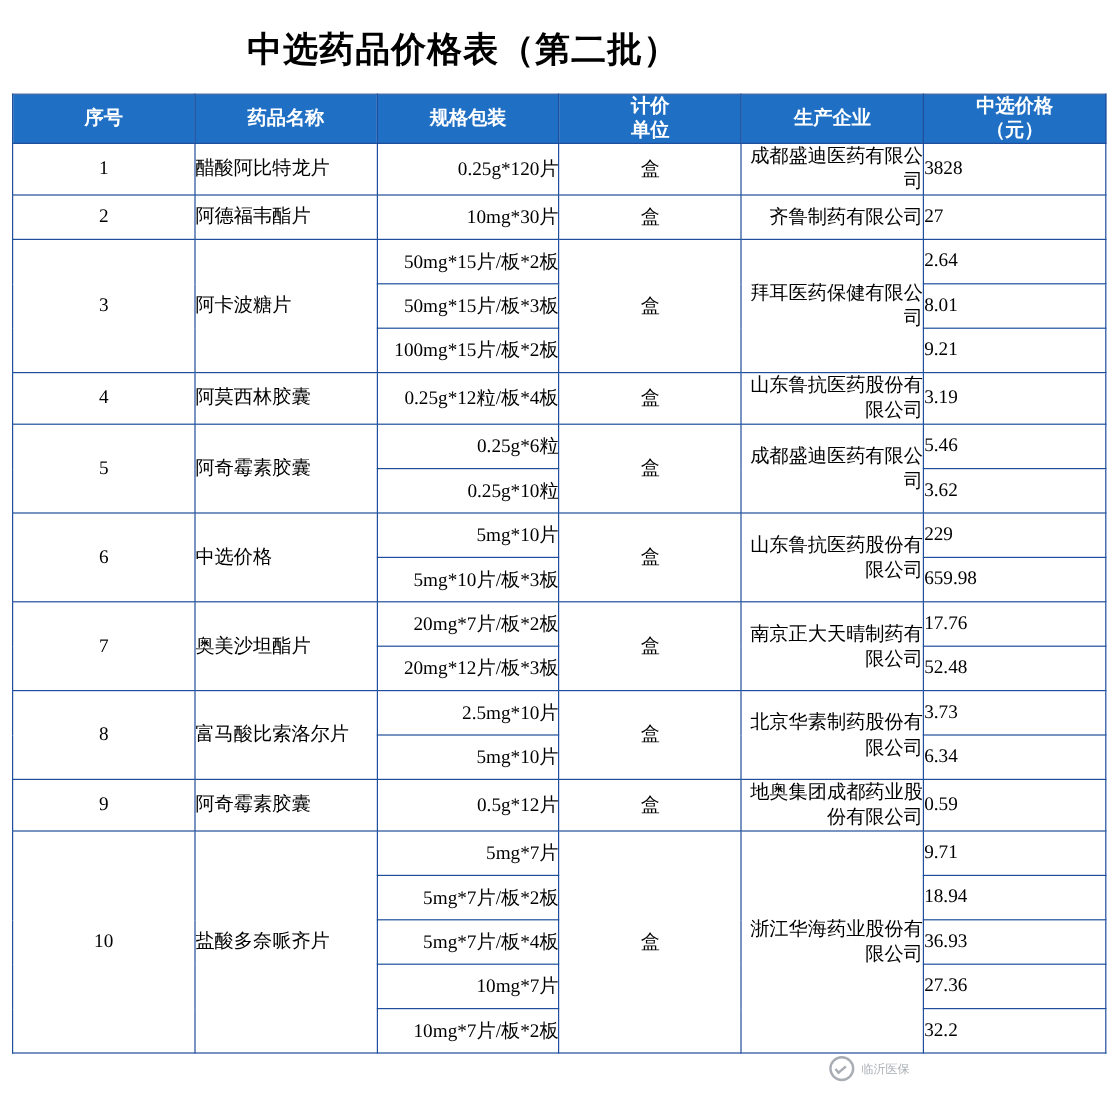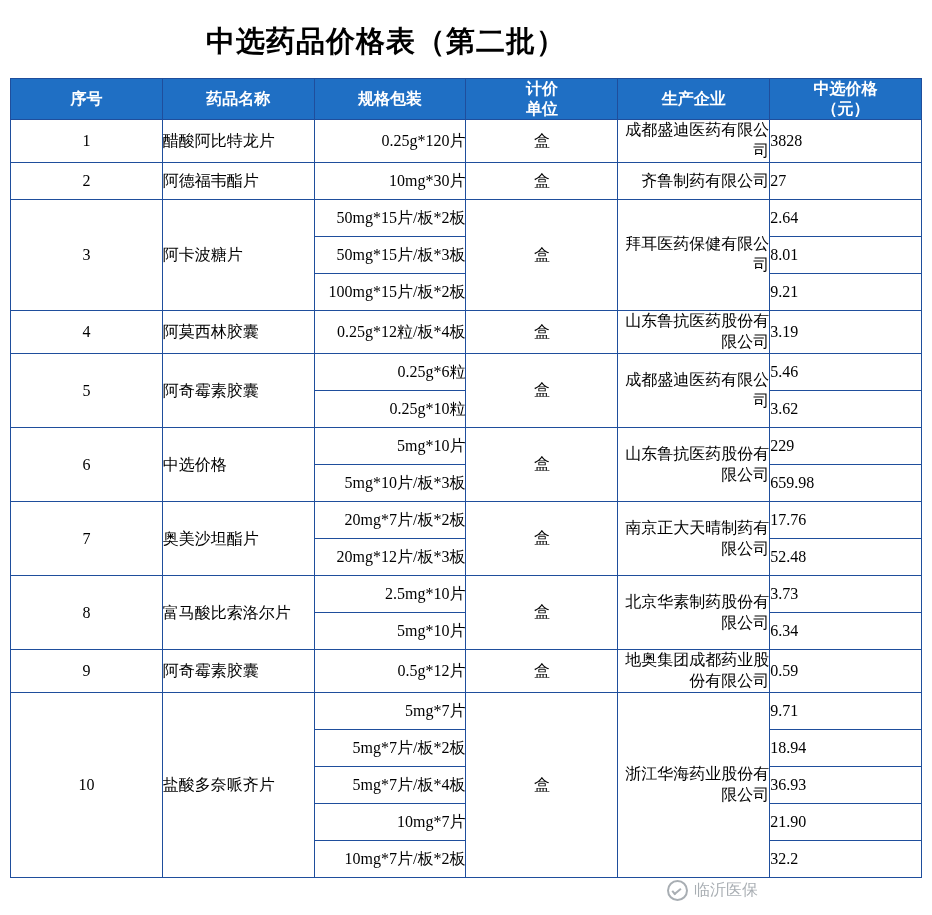--- a/index.html
+++ b/index.html
@@ -85,21 +85,21 @@
     font-size: 16px;
   }
   .watermark {
     position: absolute;
     right: 14px;
     bottom: 14px;
     display: flex;
     align-items: center;
     gap: 6px;
     color: #9aa0a6;
-    font-size: 16px;
+    font-size: 10px;
     font-family: "Liberation Sans", sans-serif;
     opacity: 0.85;
   }
   .wm-circle {
     width: 17px;
     height: 17px;
     border: 2px solid #9aa0a6;
     border-radius: 50%;
     position: relative;
     flex: none;
@@ -248,21 +248,21 @@
         <tr>
           <td class="c-spec">5mg*7片/板*2板</td>
           <td class="c-price">18.94</td>
         </tr>
         <tr>
           <td class="c-spec">5mg*7片/板*4板</td>
           <td class="c-price">36.93</td>
         </tr>
         <tr>
           <td class="c-spec">10mg*7片</td>
-          <td class="c-price">21.90</td>
+          <td class="c-price">27.36</td>
         </tr>
         <tr>
           <td class="c-spec">10mg*7片/板*2板</td>
           <td class="c-price">32.2</td>
         </tr>
       </tbody>
   </table>
 
   <div class="watermark">
     <span class="wm-circle"></span>

